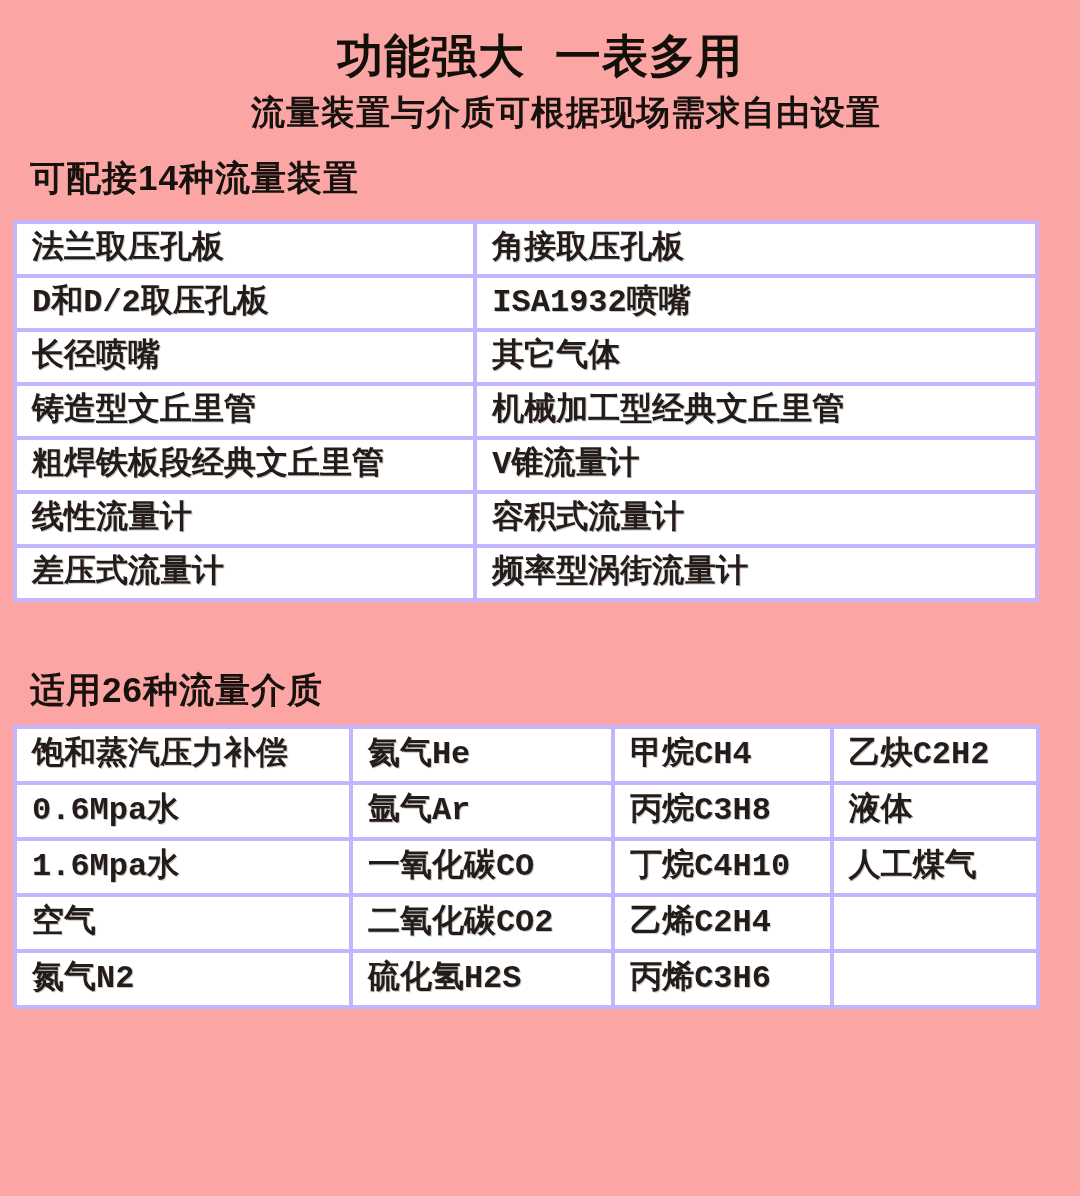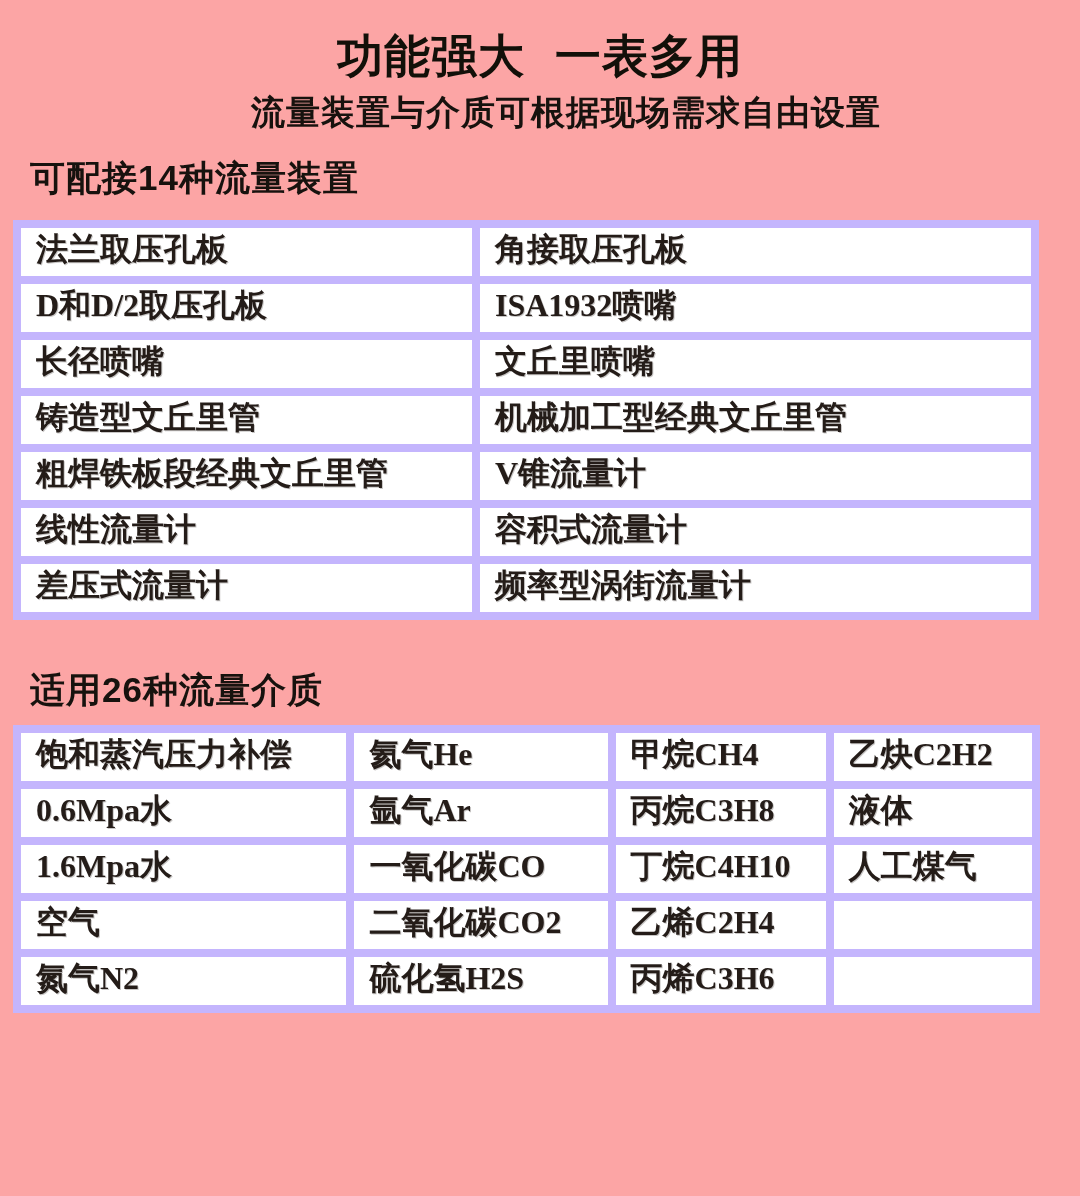--- a/index.html
+++ b/index.html
@@ -61,22 +61,22 @@
     left: 13px;
     border-collapse: collapse;
     table-layout: fixed;
     background: #ffffff;
     border: 4px solid #2b2220;
   }
   table.devices { top: 220px; width: 1026px; }
   table.media   { top: 725px; width: 1027px; }
 
   .tbl td {
-    border: 8px solid #c4b5fd;
-    font-family: Liberation Serif, serif;
+    border: 4px solid #c4b5fd;
+    font-family: Liberation Mono, monospace;
     font-size: 32px;
     font-weight: 600;
     color: #241c18;
     padding: 0 6px 4px 15px;
     vertical-align: middle;
     white-space: nowrap;
     overflow: hidden;
     text-shadow: 1px 1px 0 rgba(36, 28, 24, 0.25);
   }
   table.devices tr { height: 54px; }
@@ -98,21 +98,21 @@
         <tr>
           <td style="width: 44.8%;">法兰取压孔板</td>
           <td style="width: 55.2%;">角接取压孔板</td>
         </tr>
         <tr>
           <td style="width: 44.8%;">D和D/2取压孔板</td>
           <td style="width: 55.2%;">ISA1932喷嘴</td>
         </tr>
         <tr>
           <td style="width: 44.8%;">长径喷嘴</td>
-          <td style="width: 55.2%;">文丘里喷嘴</td>
+          <td style="width: 55.2%;">其它气体</td>
         </tr>
         <tr>
           <td style="width: 44.8%;">铸造型文丘里管</td>
           <td style="width: 55.2%;">机械加工型经典文丘里管</td>
         </tr>
         <tr>
           <td style="width: 44.8%;">粗焊铁板段经典文丘里管</td>
           <td style="width: 55.2%;">V锥流量计</td>
         </tr>
         <tr>

